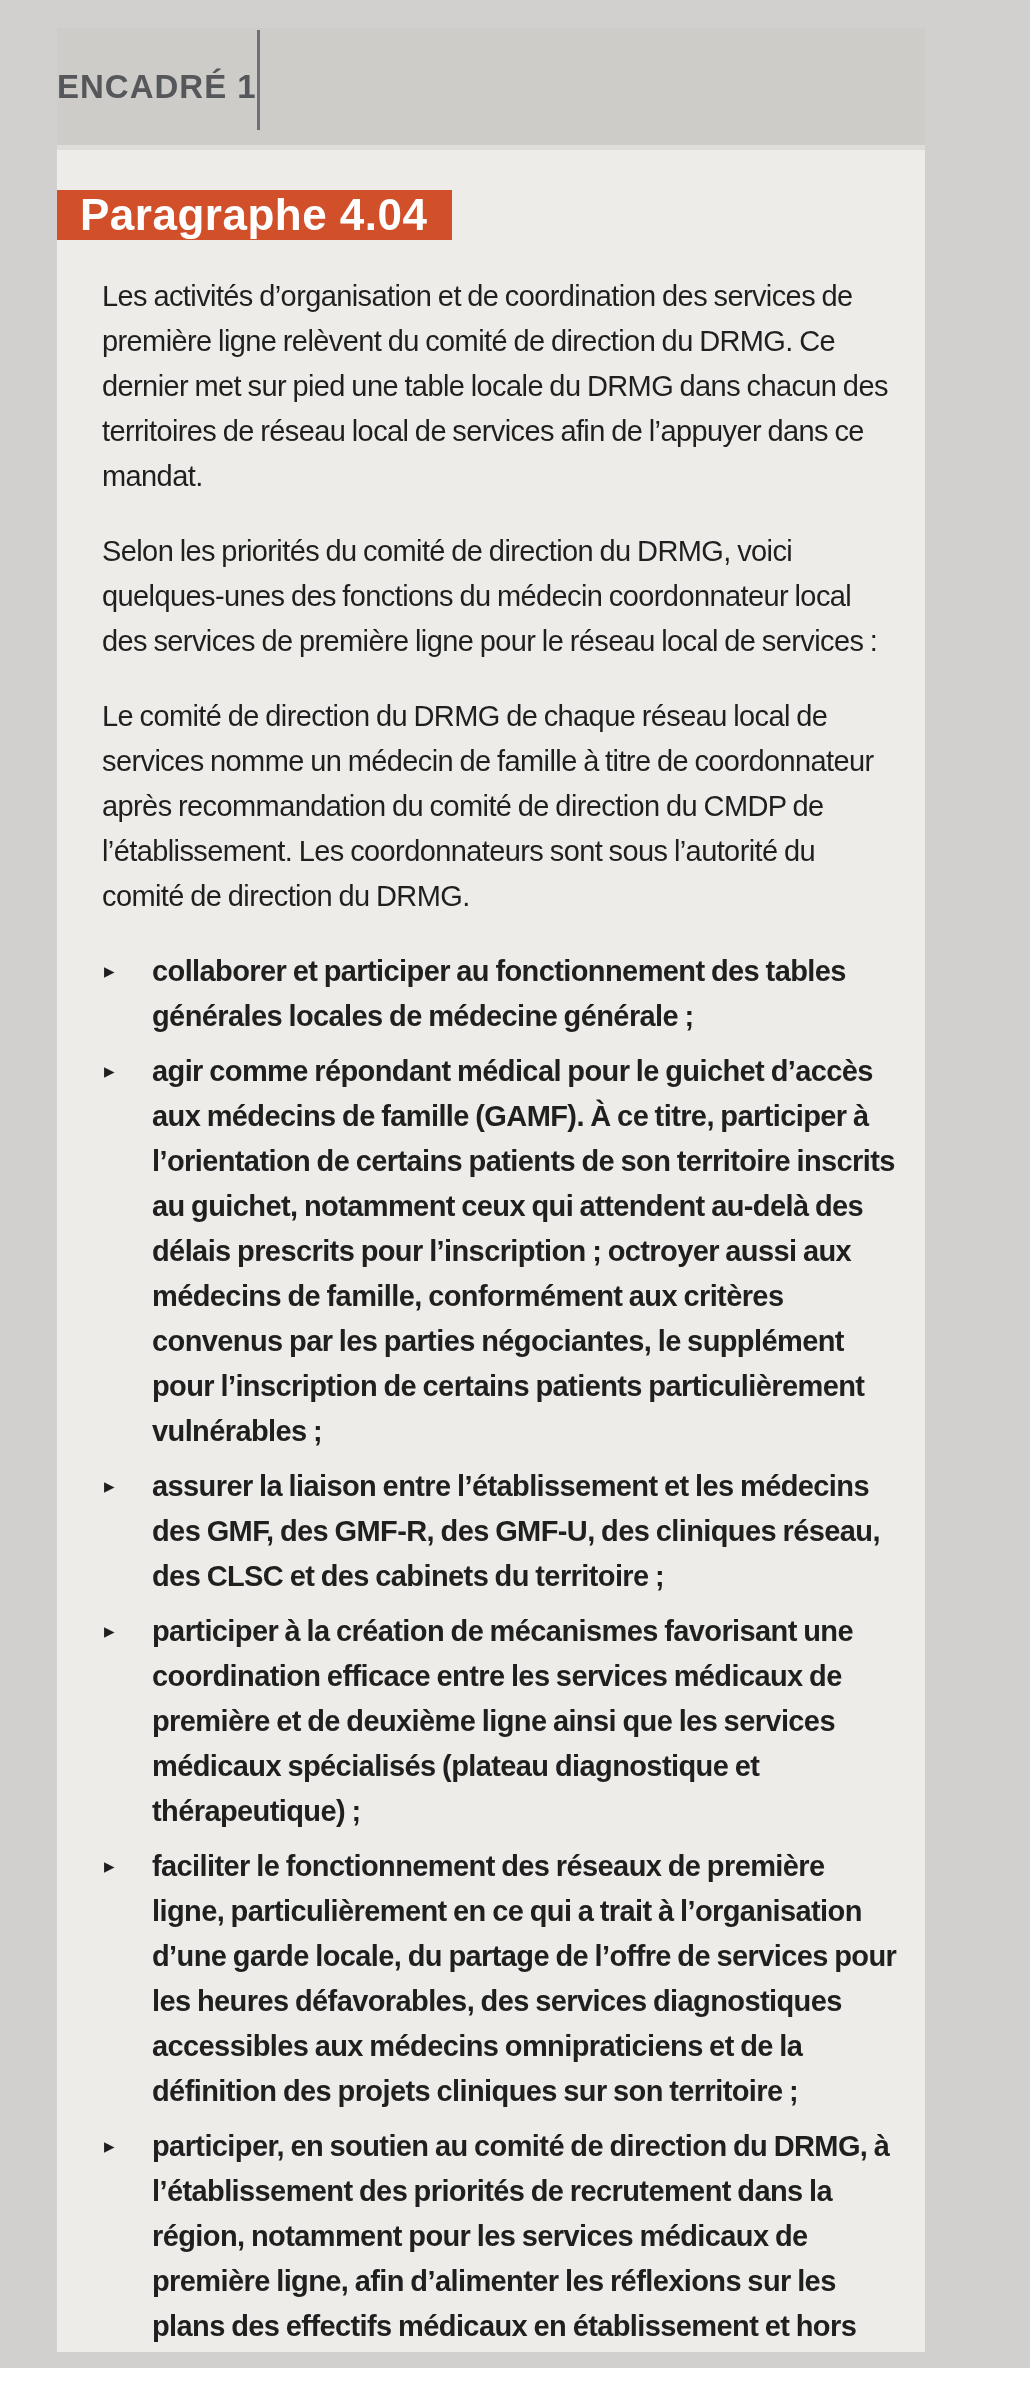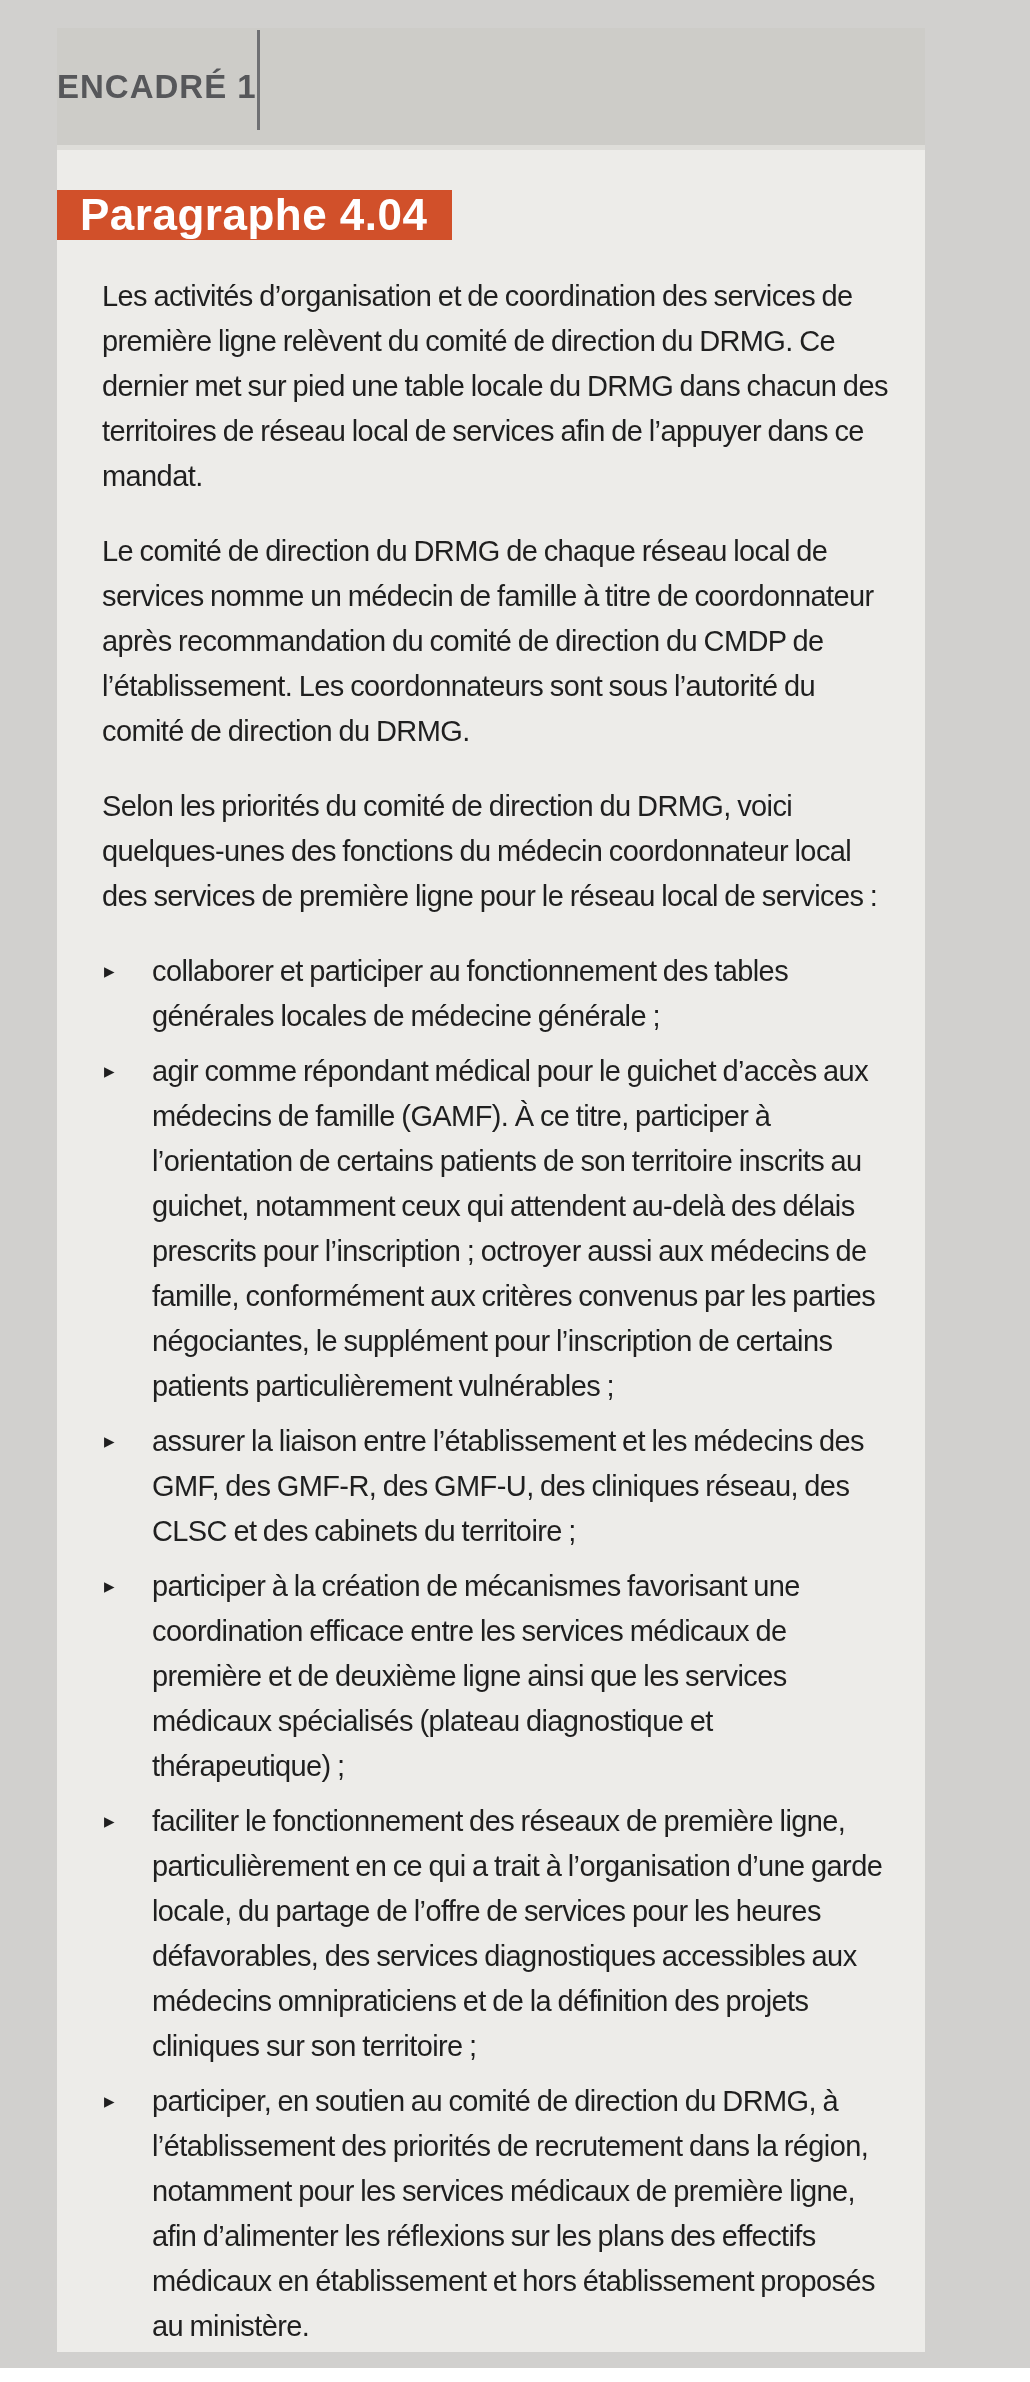--- a/index.html
+++ b/index.html
@@ -104,42 +104,42 @@
     flex: 0 0 50px;
     box-sizing: border-box;
     padding-left: 2px;
     font-family: "DejaVu Sans", sans-serif;
     font-size: 21px;
     line-height: 45px;
     color: #1f1f1f;
     letter-spacing: 0;
     word-spacing: 0;
   }
-  .btext { flex: 1; }
+  .btext { flex: 1; font-weight: bold; }
 </style>
 </head>
 <body>
 
 <div class="screen">
   <div class="page-bg"></div>
 
   <div class="box">
 
     <div class="box-header">
       <div class="header-label">ENCADRÉ 1</div>
       <div class="header-divider"></div>
     </div>
 
     <div class="box-body">
       <span class="badge">Paragraphe 4.04</span>
 
       <div class="text">
         <p>Les activités d’organisation et de coordination des services de première ligne relèvent du comité de direction du DRMG. Ce dernier met sur pied une table locale du DRMG dans chacun des territoires de réseau local de services afin de l’appuyer dans ce mandat.</p>
+        <p>Selon les priorités du comité de direction du DRMG, voici quelques-unes des fonctions du médecin coordonnateur local des services de première ligne pour le réseau local de services&nbsp;:</p>
         <p>Le comité de direction du DRMG de chaque réseau local de services nomme un médecin de famille à titre de coordonnateur après recommandation du comité de direction du CMDP de l’établissement. Les coordonnateurs sont sous l’autorité du comité de direction du DRMG.</p>
-        <p>Selon les priorités du comité de direction du DRMG, voici quelques-unes des fonctions du médecin coordonnateur local des services de première ligne pour le réseau local de services&nbsp;:</p>
 
         <ul class="bullets">
           <li>
             <span class="marker">▸</span>
             <span class="btext">collaborer et participer au fonctionnement des tables générales locales de médecine générale&nbsp;;</span>
           </li>
           <li>
             <span class="marker">▸</span>
             <span class="btext">agir comme répondant médical pour le guichet d’accès aux médecins de famille (GAMF). À ce titre, participer à l’orientation de certains patients de son territoire inscrits au guichet, notamment ceux qui attendent au-delà des délais prescrits pour l’inscription&nbsp;; octroyer aussi aux médecins de famille, conformément aux critères convenus par les parties négociantes, le supplément pour l’inscription de certains patients particulièrement vulnérables&nbsp;;</span>
           </li>

